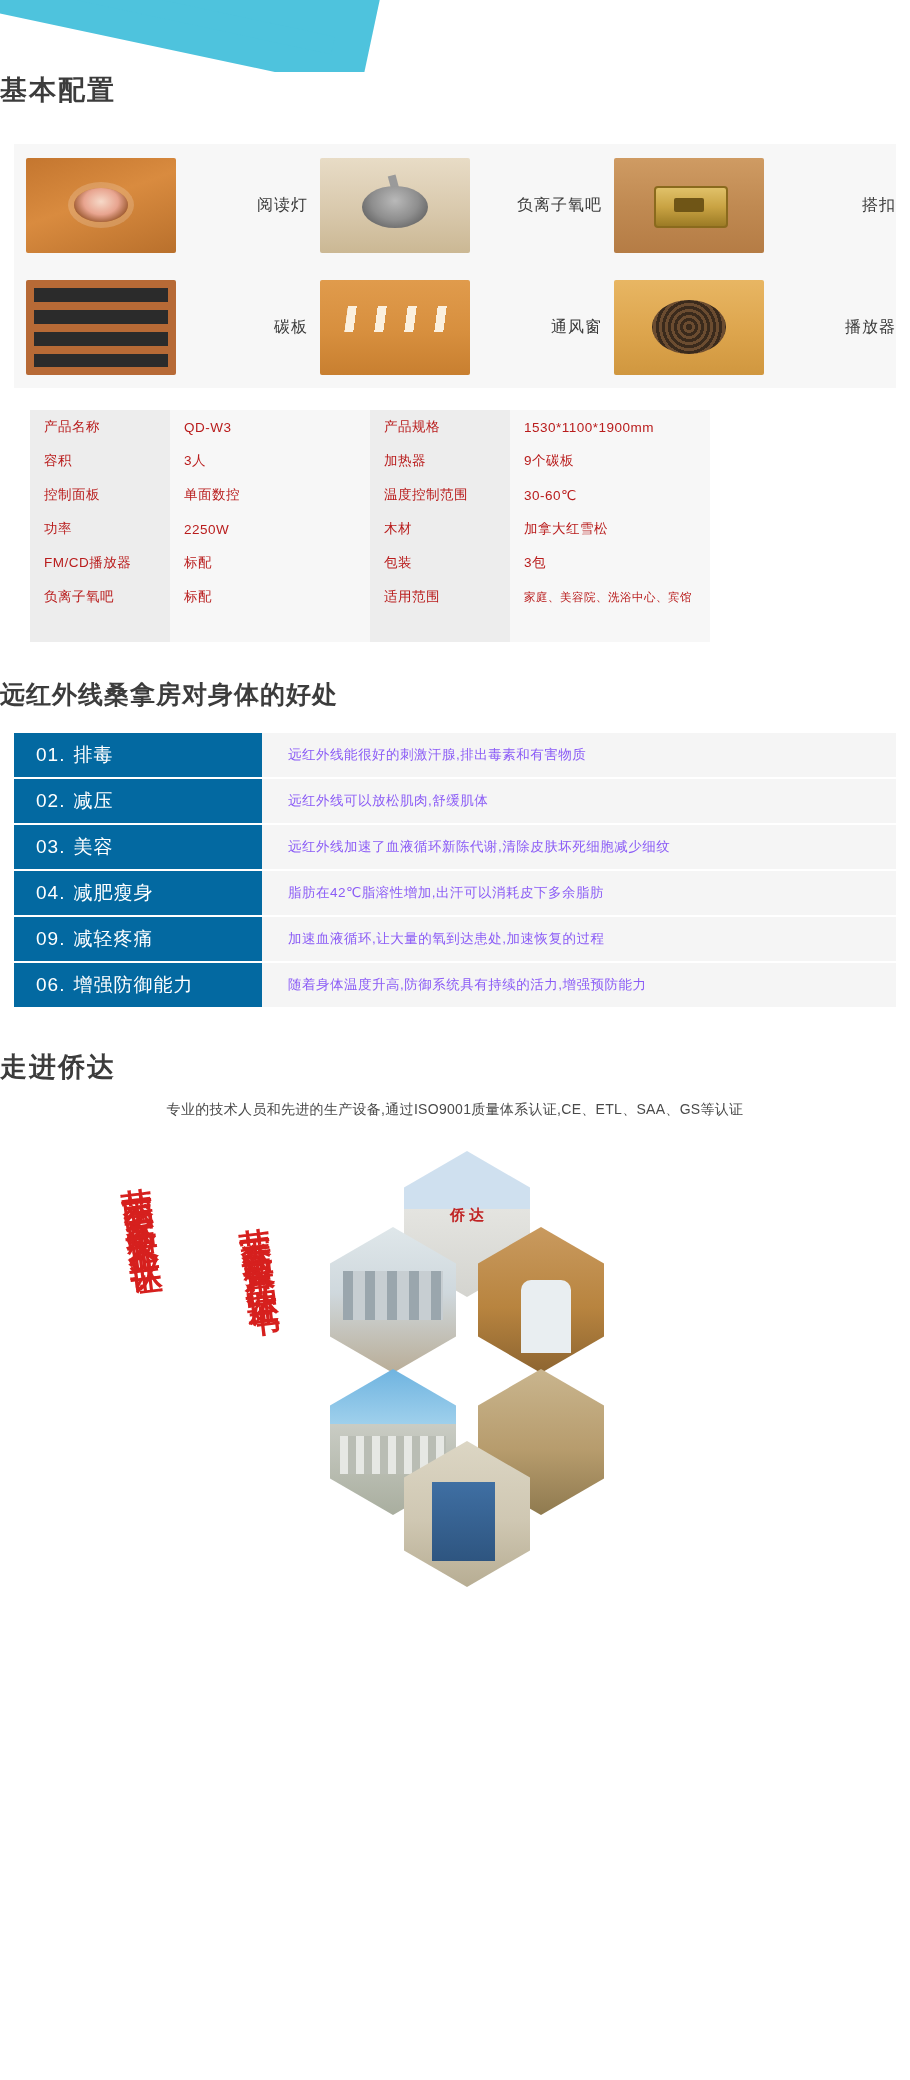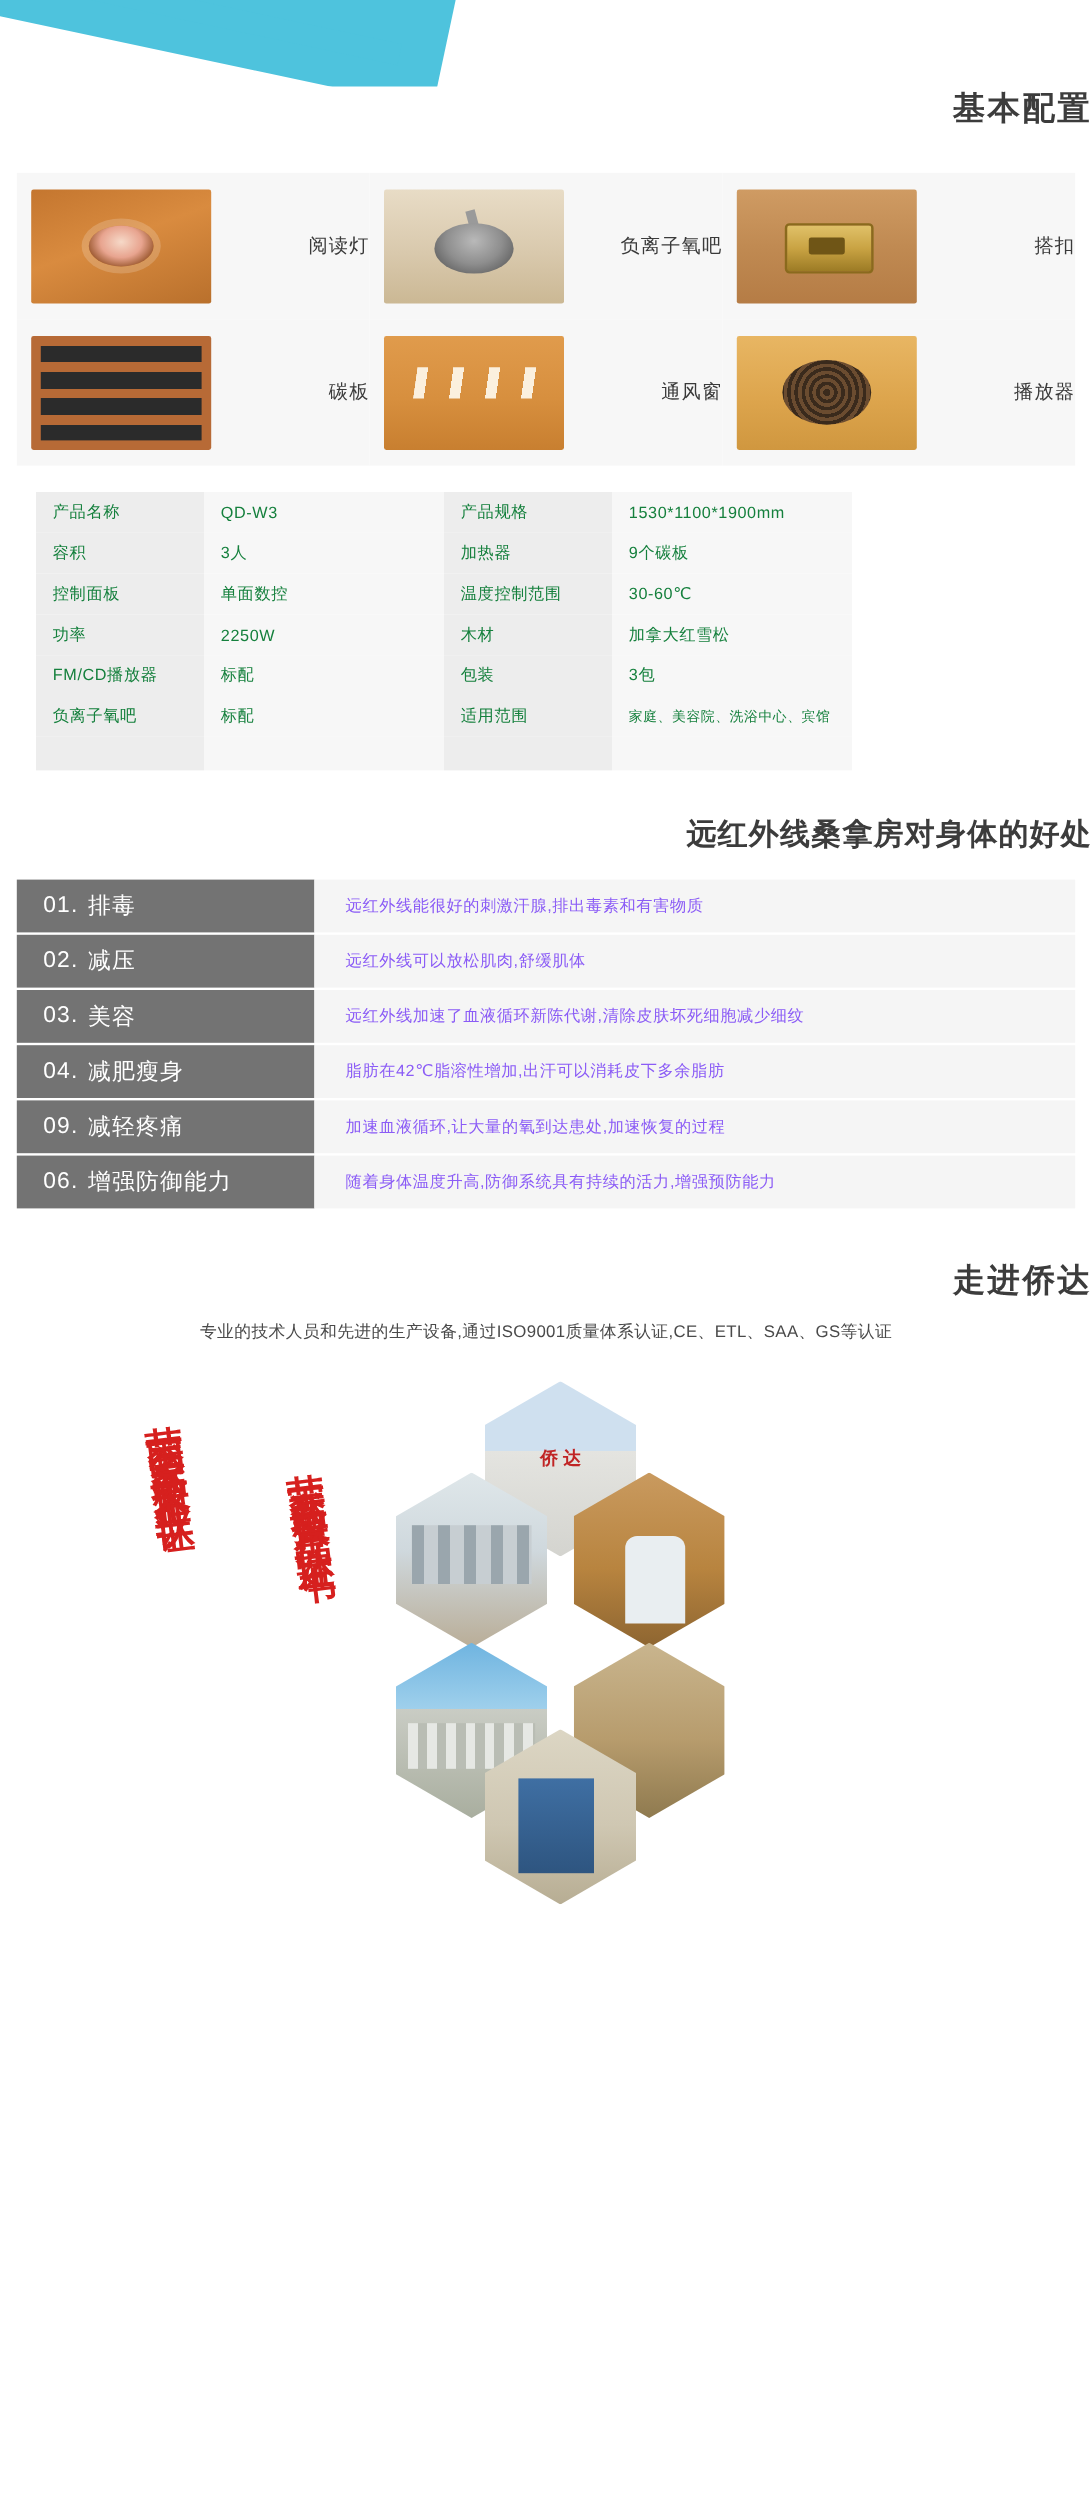--- a/index.html
+++ b/index.html
@@ -35,21 +35,21 @@
   .corner-deco .band-b {
     position: absolute;
     left: -300px; top: -30px;
     width: 640px; height: 18px;
     background: #4ec3dd;
     transform: rotate(12deg);
   }
 
   
   .section-title {
-    text-align: right;
+    text-align: left;
     font-size: 27px;
     font-weight: bold;
     color: #3c3c3c;
     letter-spacing: 2px;
   }
   .h-basic-config { margin-top: 72px; }
   .h-basic-params { margin-top: 38px; font-size: 29px; }
   .h-benefits {
     margin-top: 36px;
     font-size: 25px;
@@ -172,21 +172,21 @@
     border-radius:50%;
     background: repeating-radial-gradient(circle at 50% 50%, #3a2a1c 0px, #3a2a1c 3px, #6b4c30 3px, #6b4c30 6px);
   }
 
   
   .params {
     margin: 22px 30px 0 30px;
     display: grid;
     grid-template-columns: 140px 200px 140px 200px;
     font-size: 13.5px;
-    color: #15803d;
+    color: #b91c1c;
   }
   .params .cell {
     height: 34px;
     display: flex;
     align-items: center;
     padding-left: 14px;
     letter-spacing: 0.5px;
   }
   .params .cell.k { background: #ededed; }
   .params .cell.v { background: #f7f7f7; }
@@ -200,21 +200,21 @@
     margin: 22px 14px 0 14px;
   }
   .benefit-row {
     display: flex;
     align-items: stretch;
     height: 44px;
     margin-bottom: 2px;
   }
   .benefit-row .num {
     flex: 0 0 248px;
-    background: #737373;
+    background: #0369a1;
     color: #ffffff;
     font-size: 19px;
     display: flex;
     align-items: center;
     padding-left: 22px;
     letter-spacing: 1px;
   }
   .benefit-row .num .idx { margin-right: 8px; }
   .benefit-row .desc {
     flex: 1;

